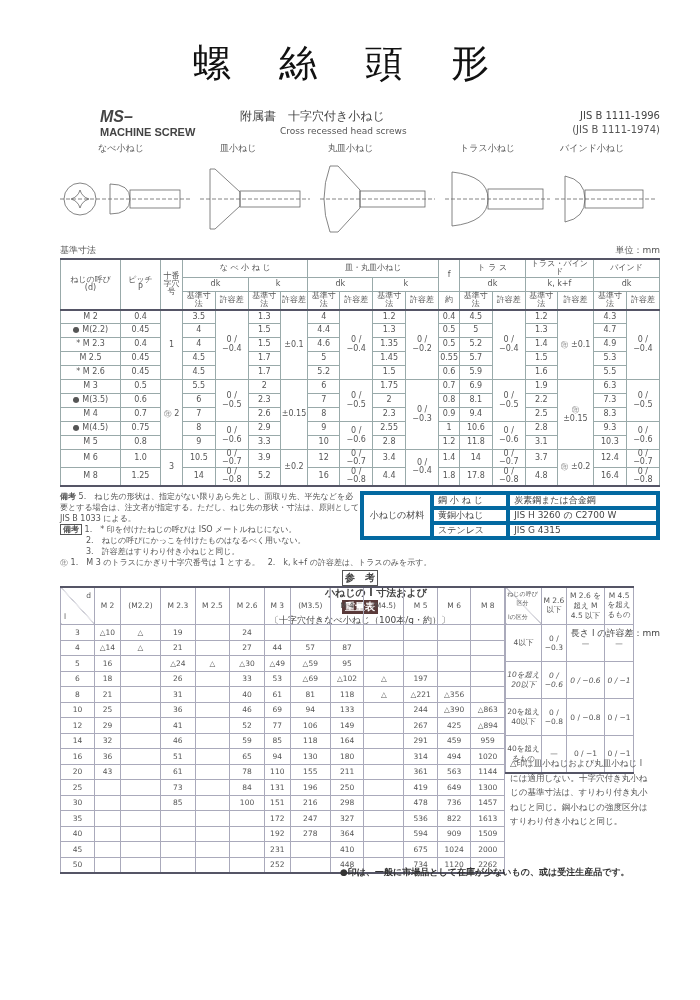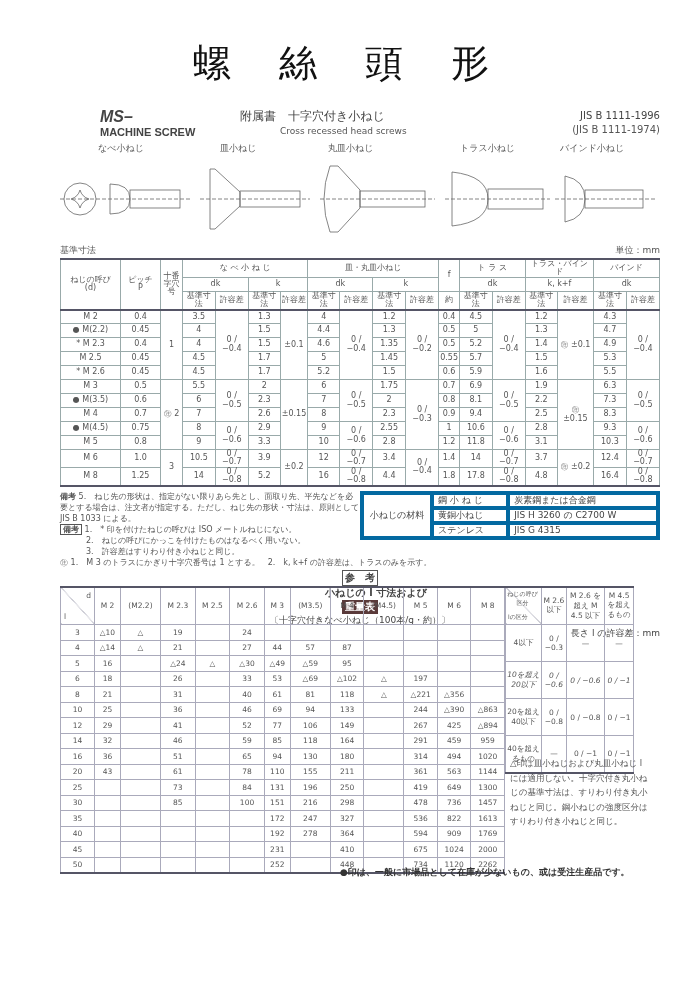--- a/index.html
+++ b/index.html
@@ -564,21 +564,21 @@
             <td></td>
             <td></td>
             <td></td>
             <td></td>
             <td>192</td>
             <td>278</td>
             <td>364</td>
             <td></td>
             <td>594</td>
             <td>909</td>
-            <td>1769</td>
+            <td>1509</td>
           </tr>
           <tr>
             <td>45</td>
             <td></td>
             <td></td>
             <td></td>
             <td></td>
             <td></td>
             <td>231</td>
             <td></td>

